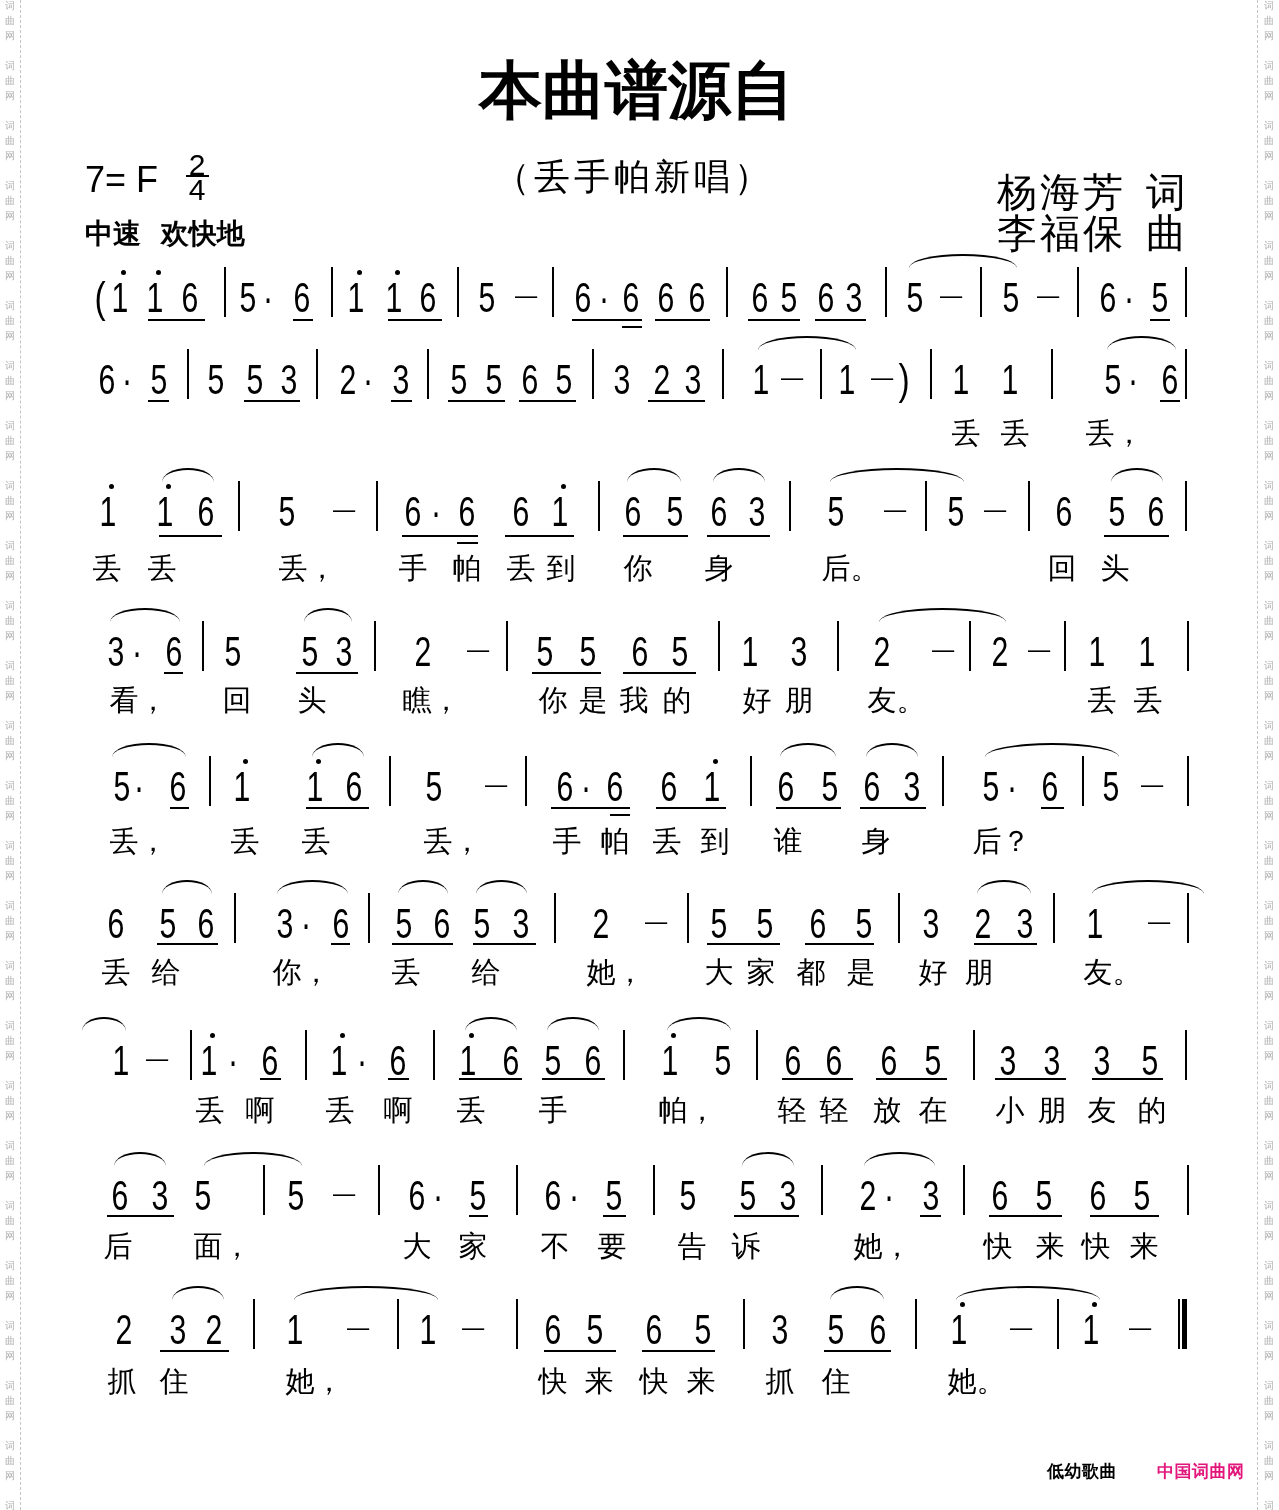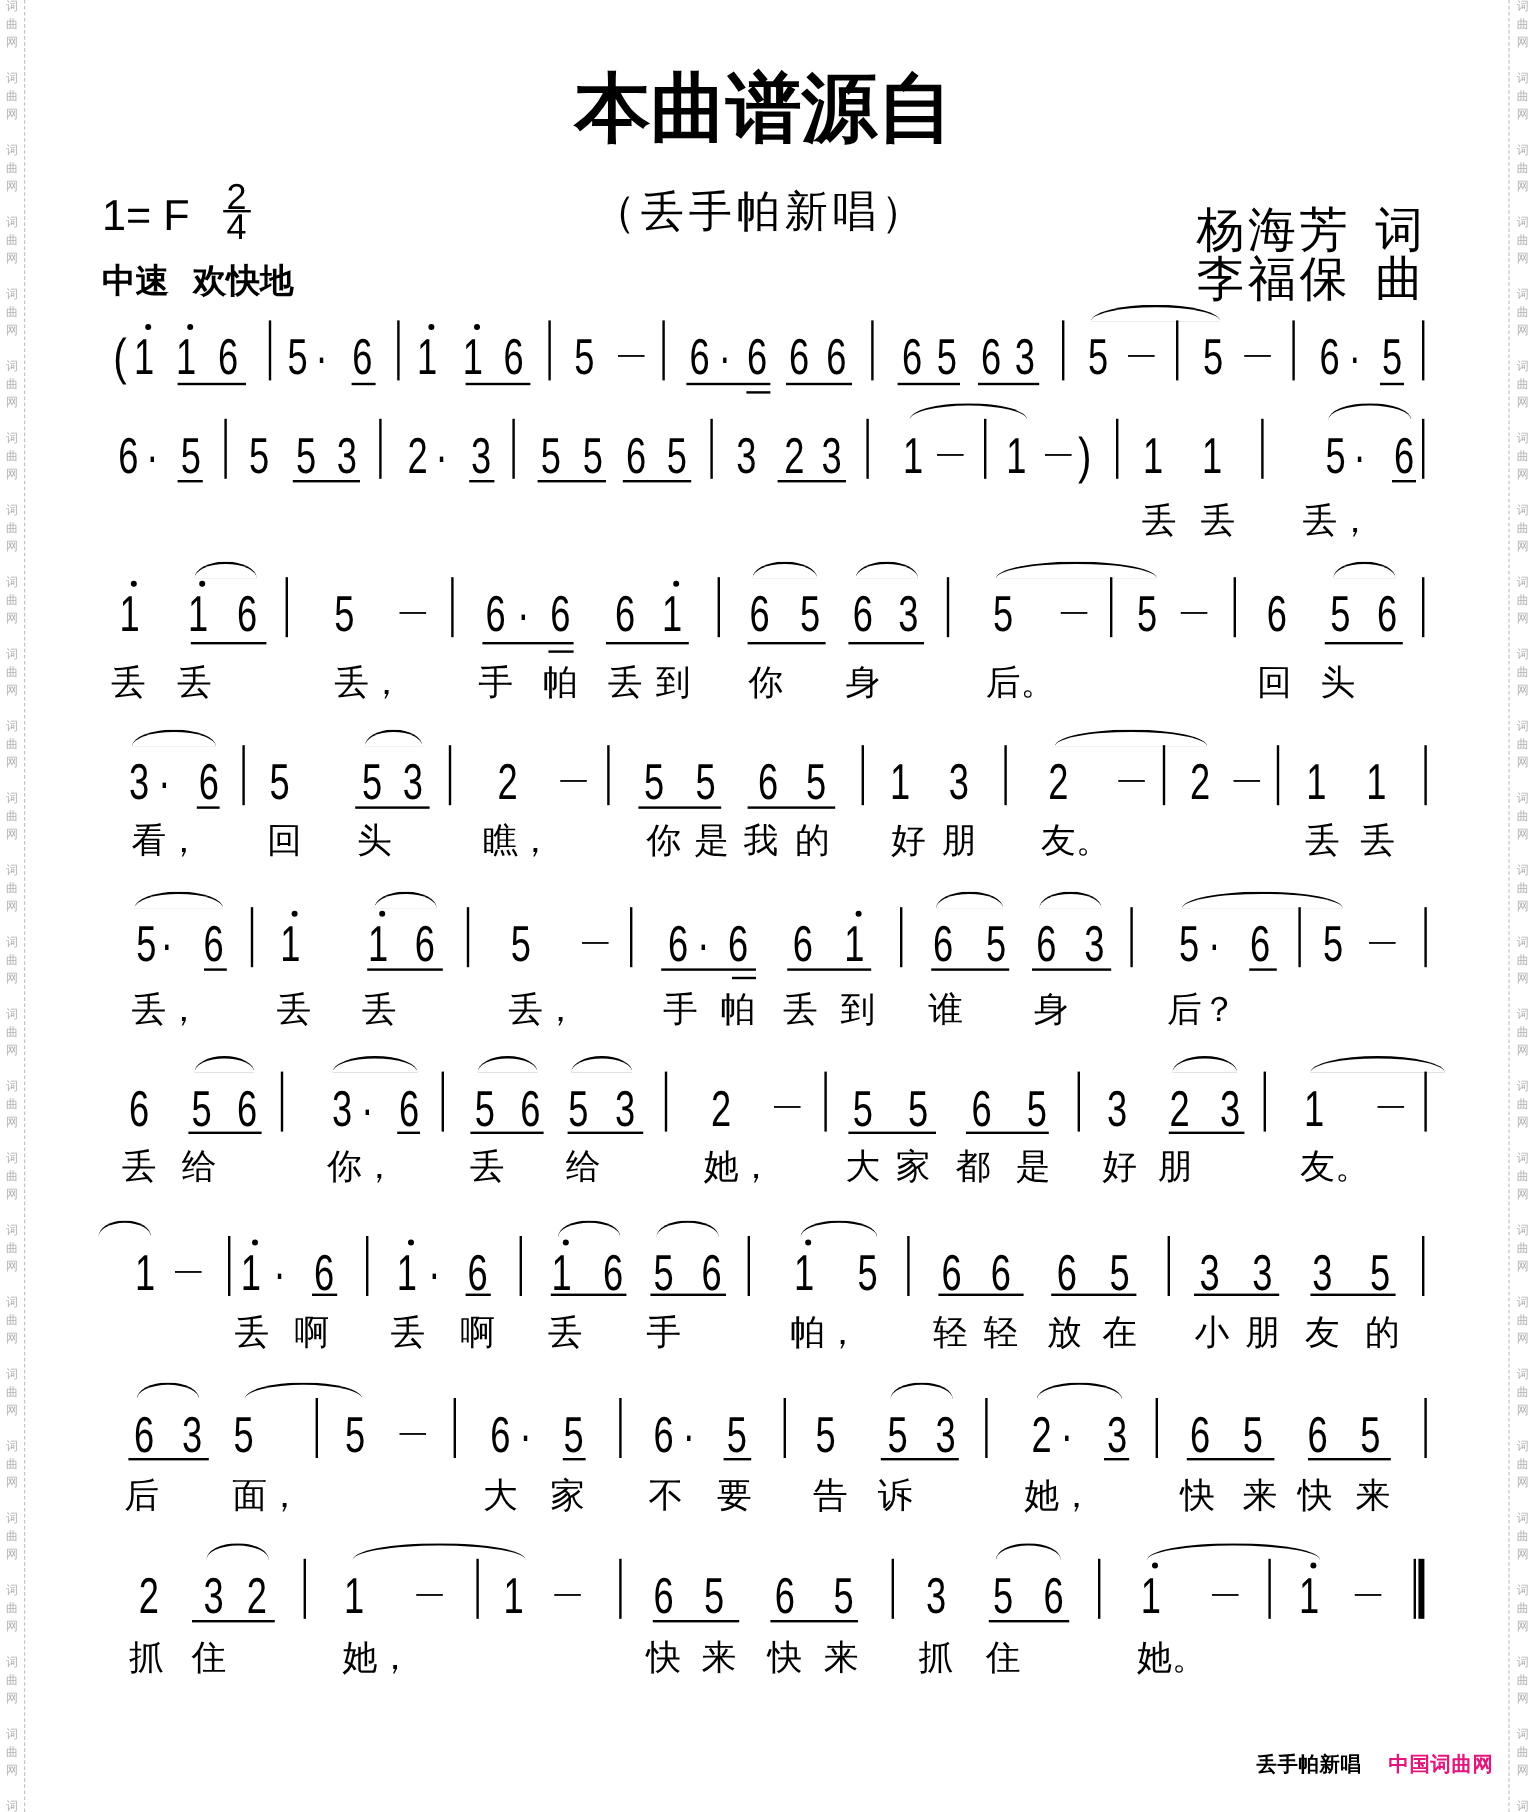--- a/index.html
+++ b/index.html
@@ -210,21 +210,21 @@
     <div class="wm" style="left: 4px; top: 1455px;">曲</div>
     <div class="wm" style="left: 1263px; top: 1455px;">曲</div>
     <div class="wm" style="left: 4px; top: 1470px;">网</div>
     <div class="wm" style="left: 1263px; top: 1470px;">网</div>
     <div class="wm" style="left: 4px; top: 1500px;">词</div>
     <div class="wm" style="left: 1263px; top: 1500px;">词</div>
   </div>
 
 <div class="title">本曲谱源自</div>
 <div class="subtitle">（丢手帕新唱）</div>
-<div class="key">1= F</div>
+<div class="key">7= F</div>
 <div class="ts-num" style="top:150px;">2</div>
 <div class="ts-line"></div>
 <div class="ts-num" style="top:175px;">4</div>
 <div class="tempo">中速 欢快地</div>
 <div class="credit" style="left:997px;top:170px;">杨海芳</div>
 <div class="credit" style="left:1146px;top:170px;">词</div>
 <div class="credit" style="left:997px;top:211px;">李福保</div>
 <div class="credit" style="left:1146px;top:211px;">曲</div>
 
 <div id="score">
@@ -710,14 +710,14 @@
       <div class="lyric" style="left: 538.5px; top: 1364px;">快</div>
       <div class="lyric" style="left: 584.5px; top: 1364px;">来</div>
       <div class="lyric" style="left: 639.5px; top: 1364px;">快</div>
       <div class="lyric" style="left: 686.5px; top: 1364px;">来</div>
       <div class="lyric" style="left: 765.5px; top: 1364px;">抓</div>
       <div class="lyric" style="left: 821.5px; top: 1364px;">住</div>
       <div class="lyric" style="left: 947.5px; top: 1364px;">她。</div>
     </div>
   </div>
 
-<div class="footer-label" style="left:1047px;">丢手帕新唱</div>
+<div class="footer-label" style="left:1047px;">低幼歌曲</div>
 <div class="footer-label" id="site-link" style="left: 1157px; color: rgb(227, 22, 124);">中国词曲网</div>
 
 </body></html>

